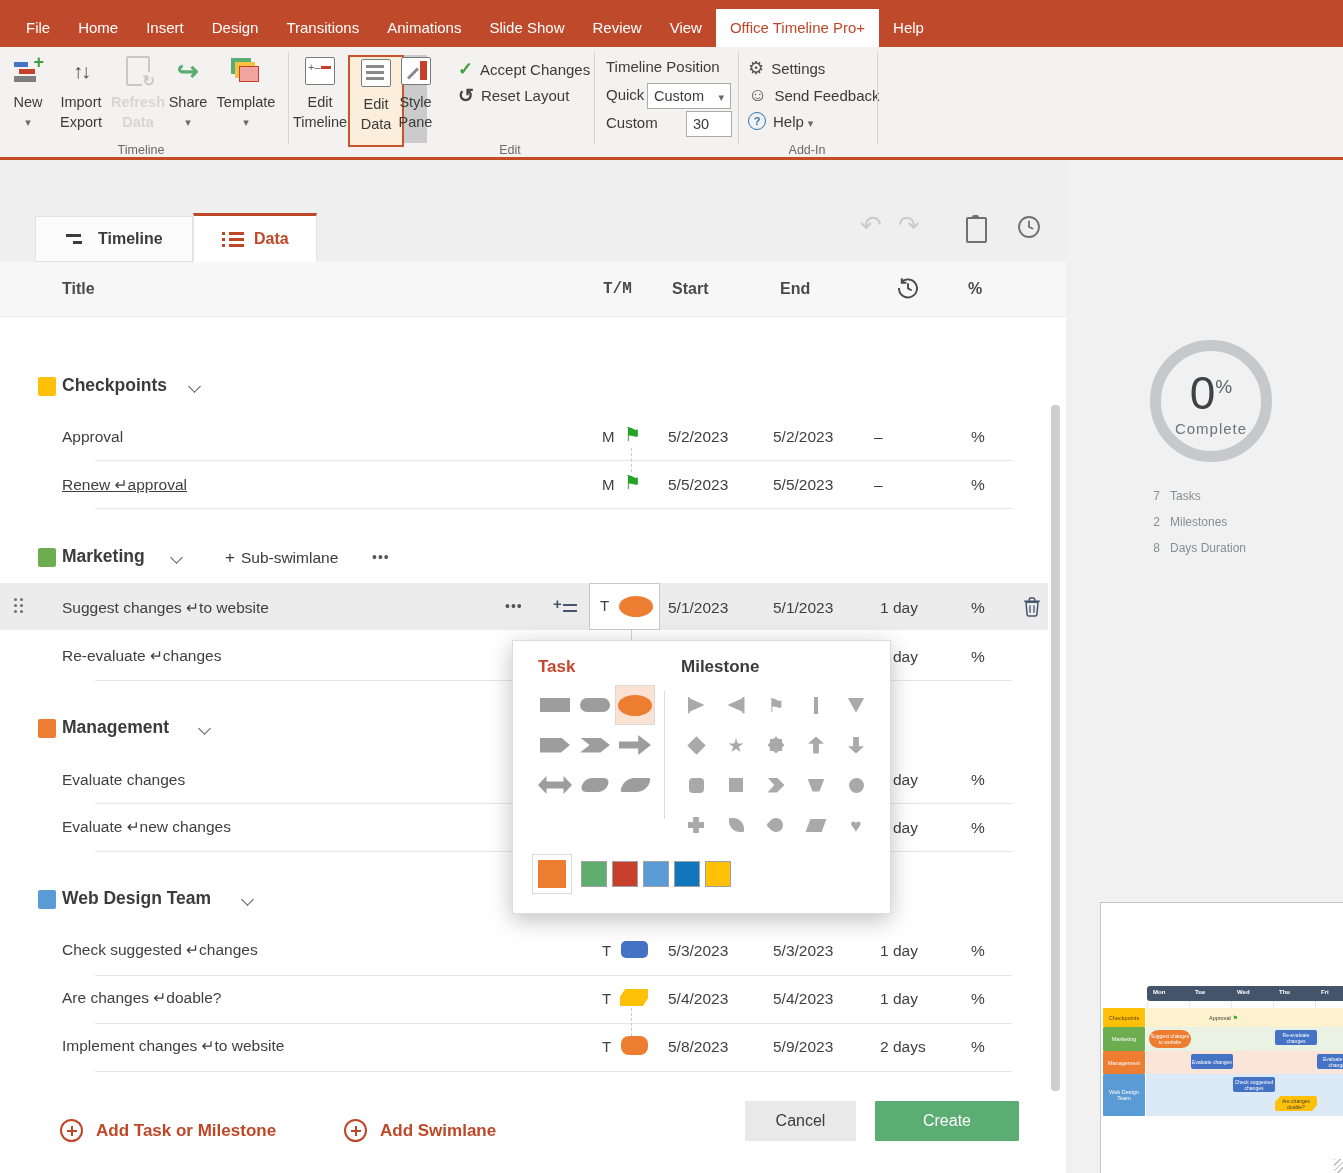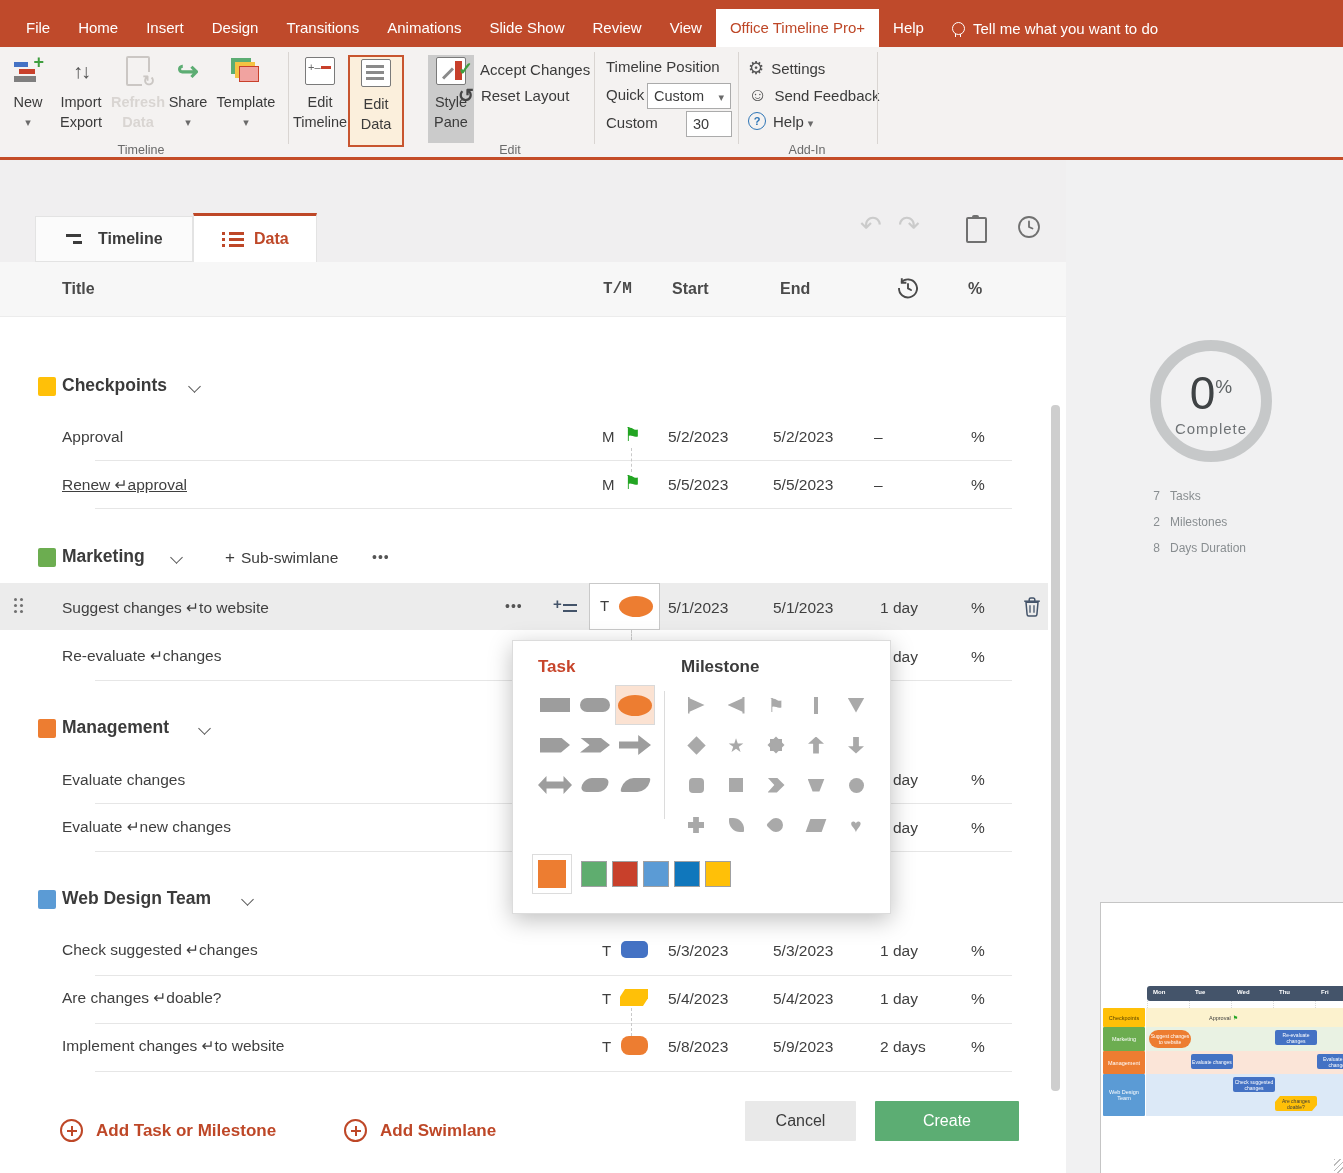--- a/index.html
+++ b/index.html
@@ -182,24 +182,20 @@
     <span class="rtab">Home</span>
     <span class="rtab">Insert</span>
     <span class="rtab">Design</span>
     <span class="rtab">Transitions</span>
     <span class="rtab">Animations</span>
     <span class="rtab">Slide Show</span>
     <span class="rtab">Review</span>
     <span class="rtab">View</span>
     <span class="rtab active">Office Timeline Pro+</span>
     <span class="rtab">Help</span>
-    <span class="tellme">
-      <span class="bulb"></span>
-      <span>Tell me what you want to do</span>
-    </span>
   </div>
 
   <div class="abs ribbon"></div>
 
   <div class="rbtn" style="left:8px;width:40px;">
     <span class="icon32">
         <span class="newicon">
           <span class="b1"></span>
           <span class="b2"></span>
           <span class="b3"></span>
@@ -251,21 +247,21 @@
     <span class="rlabel pre">Edit
 Timeline</span>
   </div>
   <div class="rbtn editdata-sel" style="left:348px;width:52px;">
     <span class="icon32">
         <span class="editicon dat"></span>
       </span>
     <span class="rlabel pre">Edit
 Data</span>
   </div>
-  <div class="rbtn stylepane-bg" style="left:428px;width:46px;">
+  <div class="rbtn stylepane-bg" style="left:404px;width:23px;">
     <span class="icon32">
         <span class="editicon sty"></span>
       </span>
     <span class="rlabel pre">Style
 Pane</span>
   </div>
   <div class="smallbtn" style="left:458px;top:58px;">
     <span class="checkicon" style="margin-right:7px;"></span>
     <span>Accept Changes</span>
   </div>

